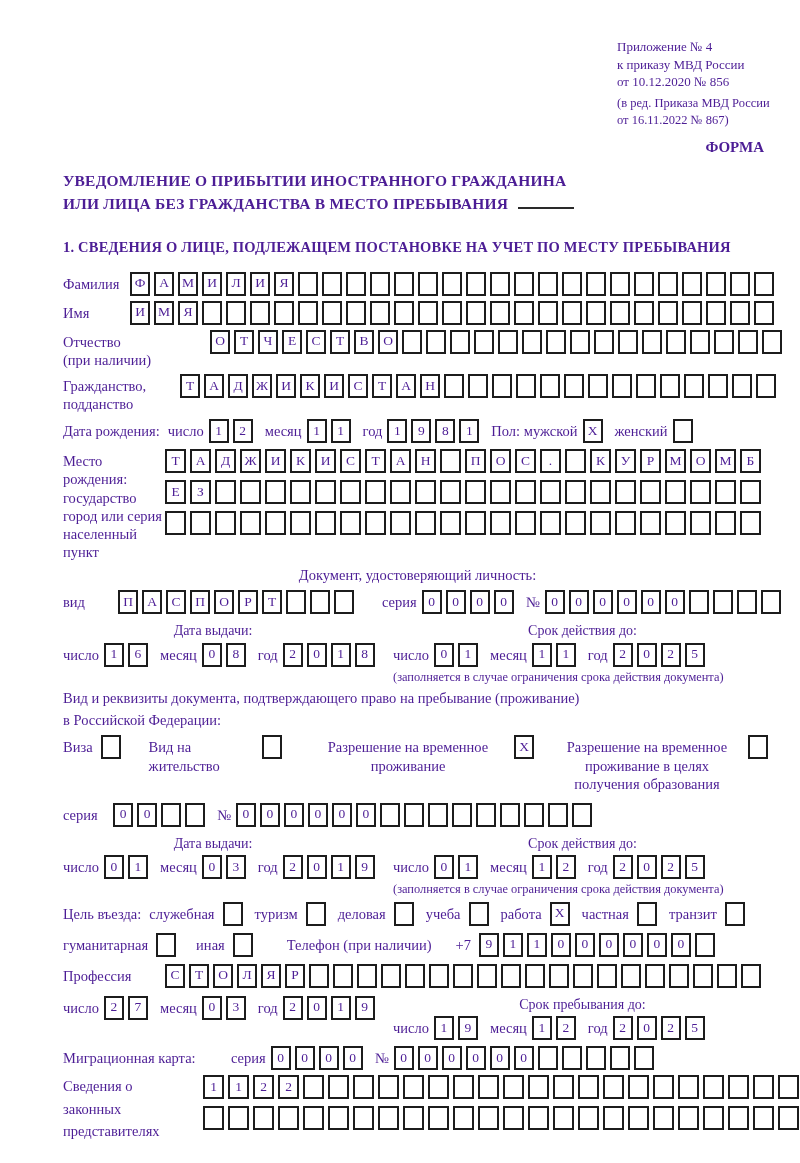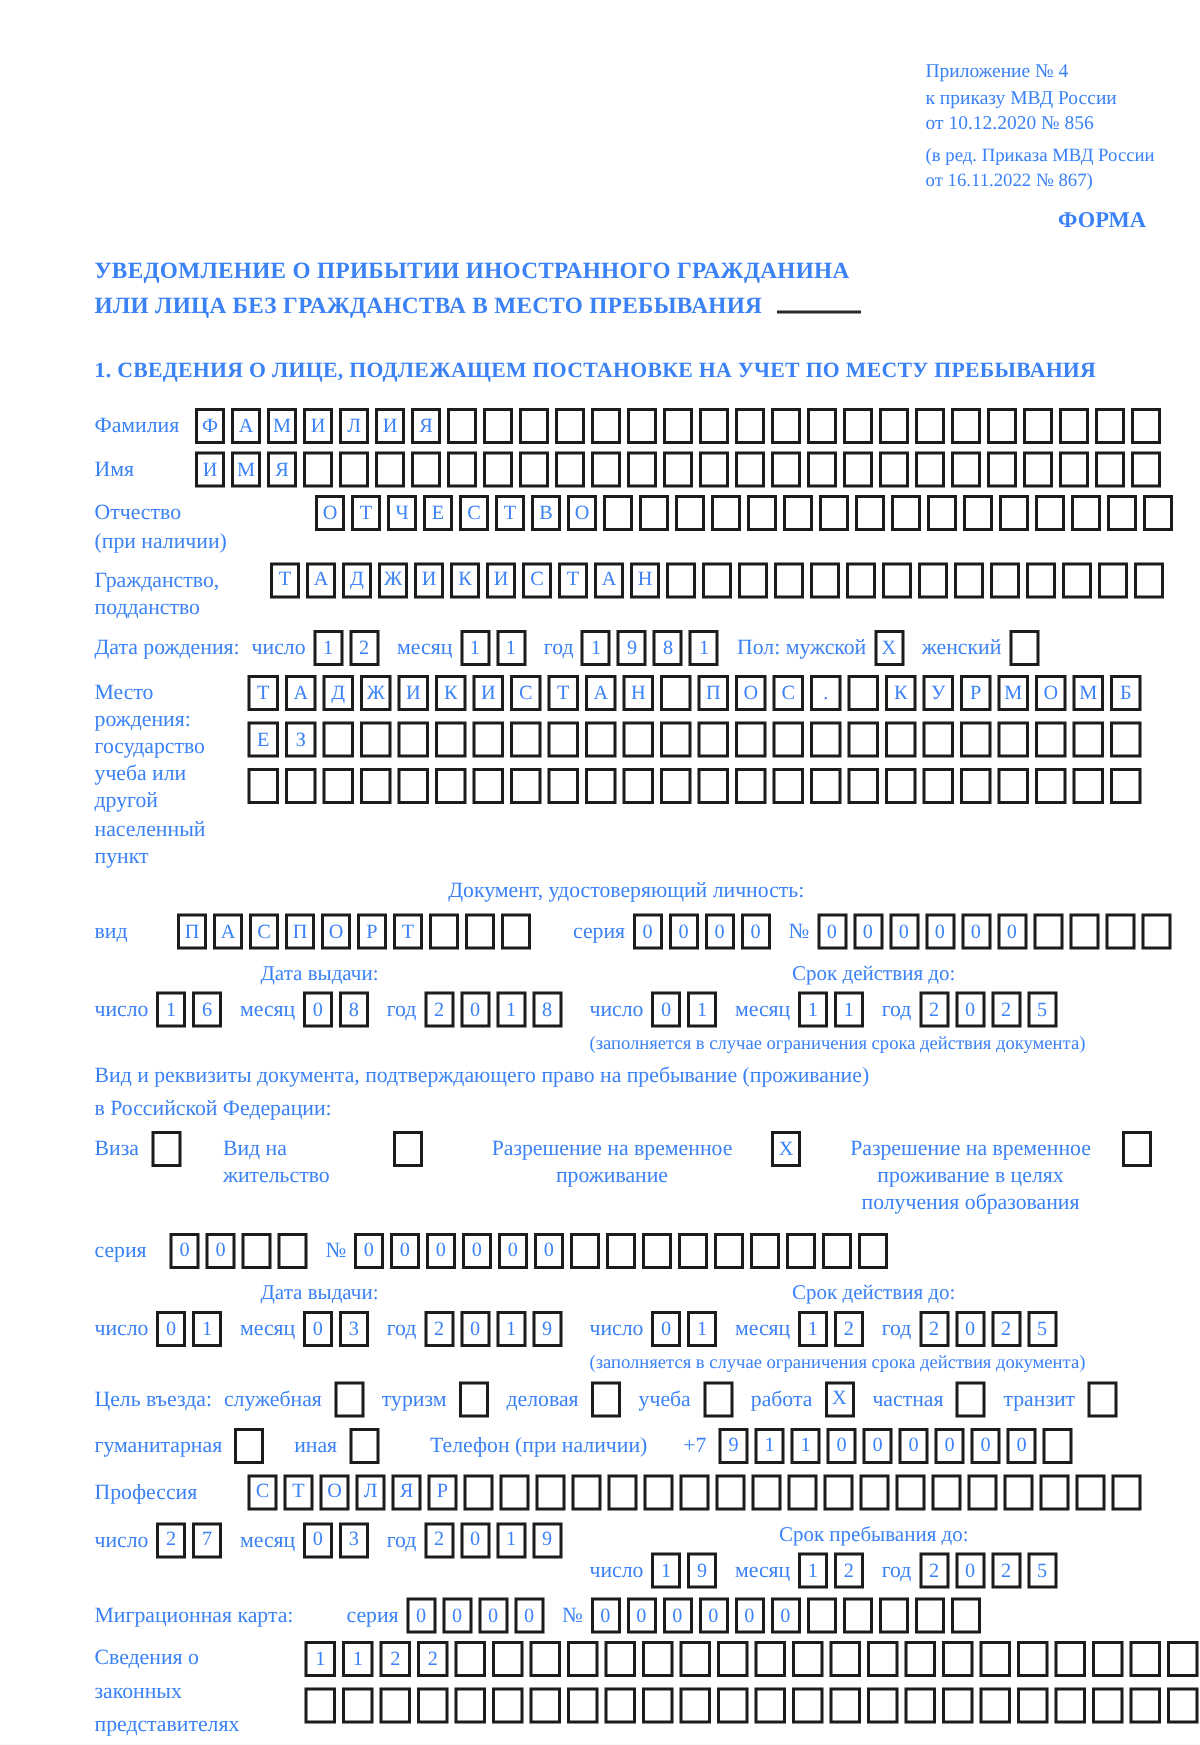--- a/index.html
+++ b/index.html
@@ -1,17 +1,17 @@
 <!DOCTYPE html>
 <html><head>
 <meta charset="utf-8">
 <style>
   html,body{margin:0;padding:0;background:#f2f2f2;}
   .page{
-    width:800px;height:1163px;margin:0 auto;background:#ffffff;color:#3b82f6;
+    width:800px;height:1163px;margin:0 auto;background:#ffffff;color:#4c1d95;
     box-sizing:border-box;padding:38px 28px 16px 63px;overflow:hidden;
     font-family:"Liberation Serif","DejaVu Serif",serif;font-size:14.5px;line-height:1.25;
   }
   
   .appendix{margin-left:554px;font-size:13px;line-height:1.35;}
   .appendix .rev{font-size:12.5px;margin-top:4px;}
   .form-word{text-align:right;font-weight:bold;font-size:15px;padding-right:8px;margin-top:10px;}
   .title{font-weight:bold;font-size:15.5px;line-height:1.5;margin-top:12px;letter-spacing:.2px;}
   .blankline{display:inline-block;width:56px;border-bottom:2px solid #2a2a2a;height:.95em;margin-left:10px;}
   .section-heading{font-weight:bold;font-size:14.5px;margin:22px 0 16px 0;letter-spacing:.2px;}
@@ -239,21 +239,21 @@
     <span class="dlabel">женский</span>
     <span class="cells">
         <span class="cell"></span>
       </span>
   </div>
 
   <div class="row mt6">
     <span class="flabel w102">
       <span class="sub">Место рождения:</span>
       <span class="sub">государство</span>
-      <span class="sub">учеба или другой</span>
+      <span class="sub">город или серия</span>
       <span class="sub">населенный пункт</span>
     </span>
     <span>
       <span class="cells cells-md" style="margin-bottom:7px;">
           <span class="cell">Т</span>
           <span class="cell">А</span>
           <span class="cell">Д</span>
           <span class="cell">Ж</span>
           <span class="cell">И</span>
           <span class="cell">К</span>

